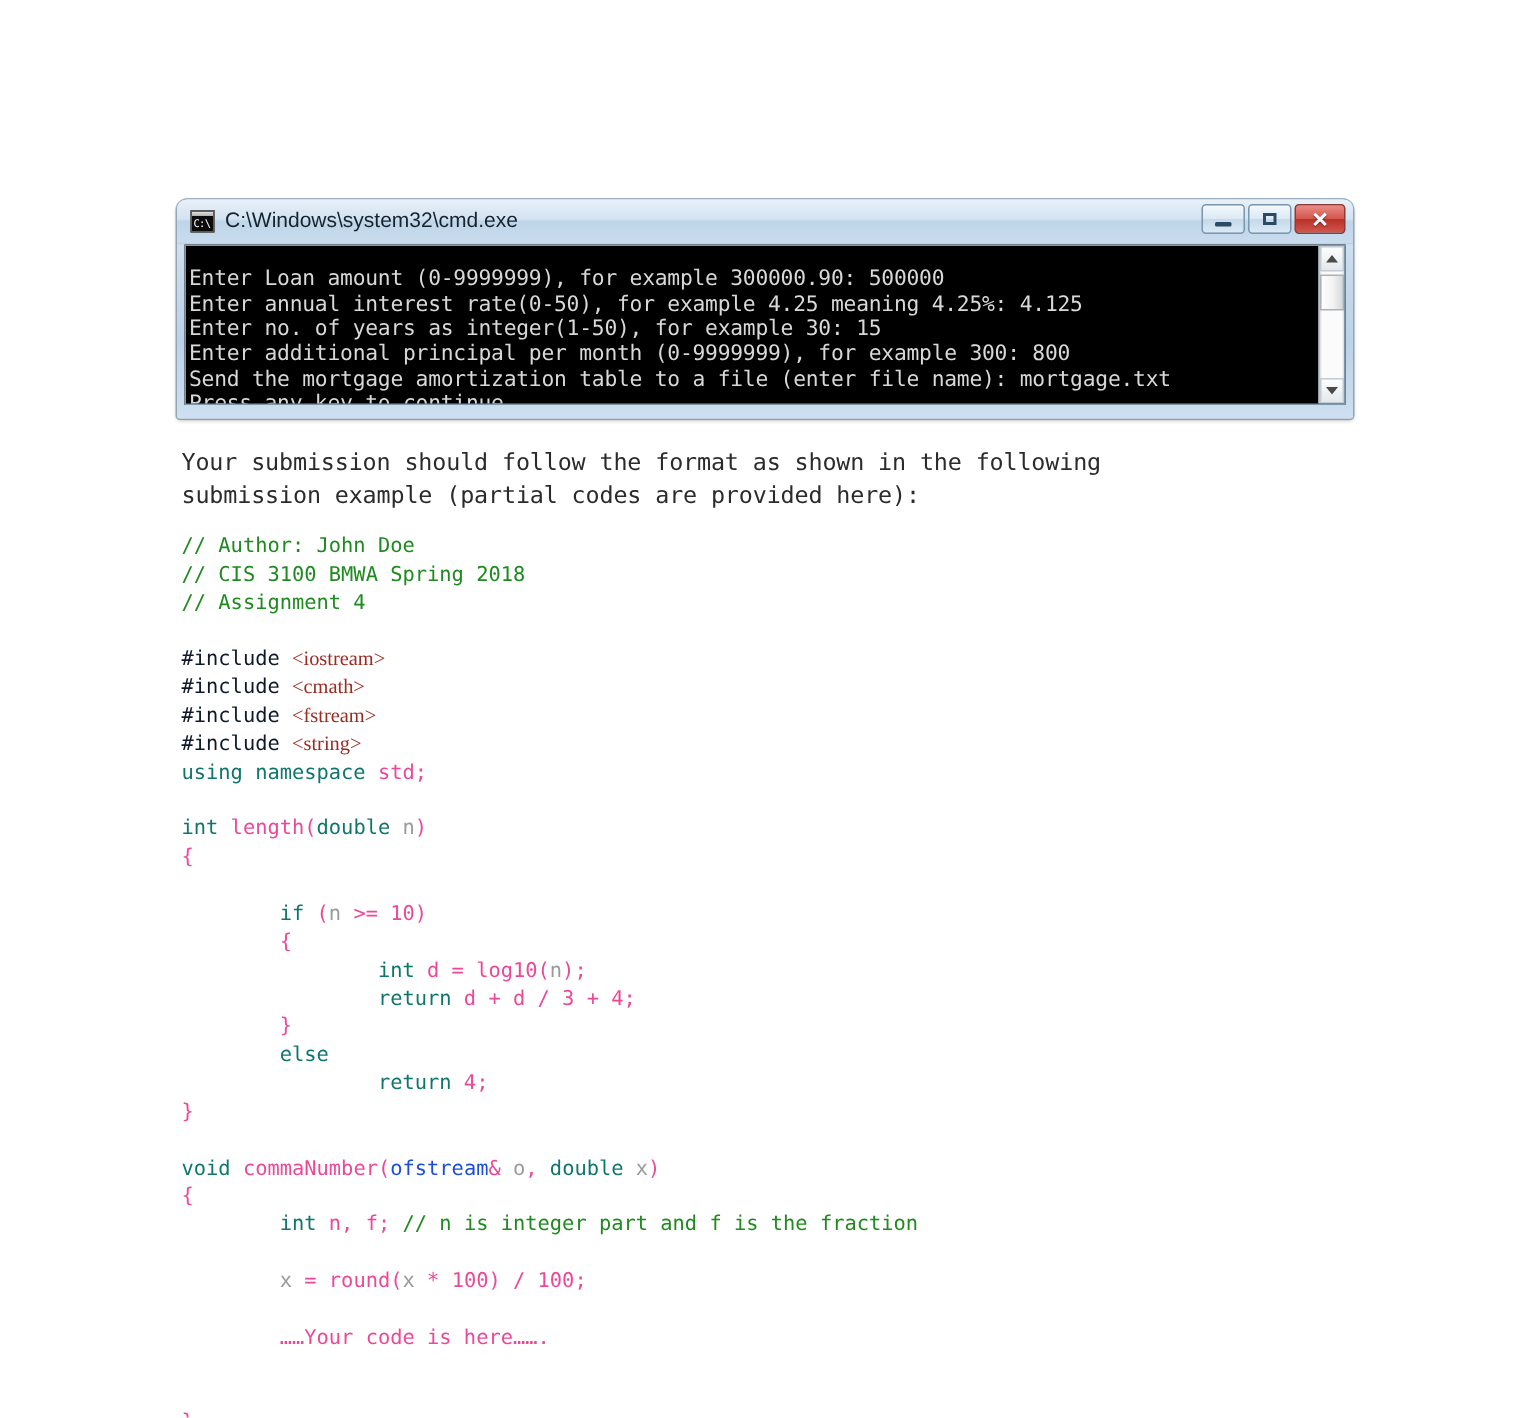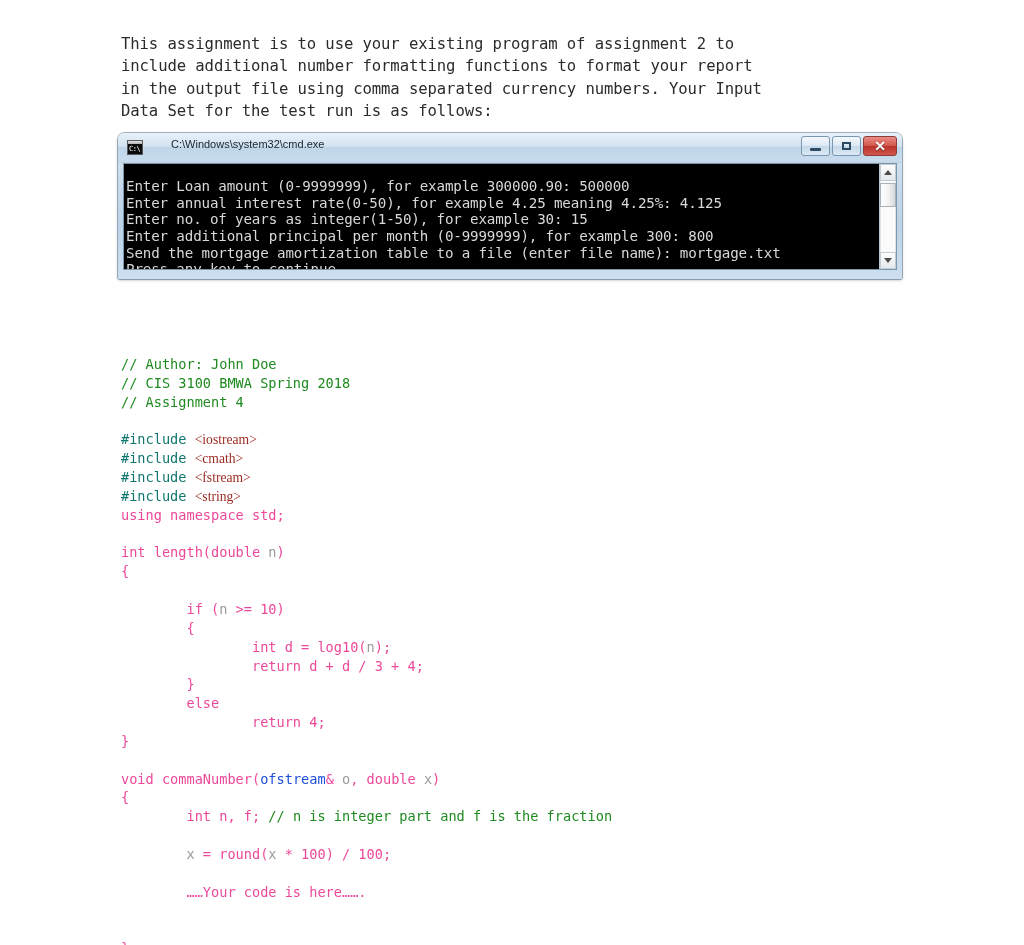--- a/index.html
+++ b/index.html
@@ -77,24 +77,23 @@
     font-family: "DejaVu Sans Mono", monospace;
     font-size: 7px;
     line-height: 8px;
     letter-spacing: -0.5px;
   }
   #console-title-text {
     position: absolute;
     left: 32px;
     top: 5px;
     font-family: "Liberation Sans", sans-serif;
-    font-size: 11px;
+    font-size: 14px;
     color: #16232e;
     white-space: nowrap;
-    margin-left: 21px;
   }
   .winbtns {
     position: absolute;
     right: 5px;
     top: 3px;
     display: flex;
     gap: 2px;
   }
   .winbtn {
     width: 29px;
@@ -208,36 +207,32 @@
     left: 121px;
     top: 355px;
     font-family: "DejaVu Sans Mono", "Liberation Mono", monospace;
     font-size: 13.6px;
     line-height: 18.85px;
     white-space: pre;
     color: #000000;
   }
   #code-block .ln { display: block; height: 18.85px; }
   .c-com  { color: #1f8a1f; text-align: center; }   
-  .c-pre  { color: #0f766e; }   
+  .c-pre  { color: #0f172a; }   
   .c-hdr  { color: #9c2b22; font-family: Liberation Serif, serif; }   
-  .c-kw   { color: #ec4899; }   
+  .c-kw   { color: #0f766e; }   
   .c-type { color: #1d4ed8; }   
   .c-var  { color: #9a9a9a; }   
   .c-txt  { color: #ec4899; }
 </style>
 </head>
 <body>
 
 <div class="page">
 
-  <div class="prose" id="intro-paragraph">This assignment is to use your existing program of assignment 2 to
-include additional number formatting functions to format your report
-in the output file using comma separated currency numbers. Your Input
-Data Set for the test run is as follows:</div>
 
   <div id="console-window">
 
     <div id="console-titlebar">
       <div id="cmd-icon">
         <div class="bar"></div>
         <div class="prompt">C:\</div>
       </div>
       <div id="console-title-text">C:\Windows\system32\cmd.exe</div>
 
@@ -268,16 +263,18 @@
           <i></i>
         </div>
         <div id="sb-thumb"></div>
         <div class="sb-arrow down">
           <i></i>
         </div>
       </div>
     </div>
   </div>
 
+  <div class="prose" id="submission-paragraph">Your submission should follow the format as shown in the following
+submission example (partial codes are provided here):</div>
 
   <div id="code-block"><span class="ln"><span class="c-com">// Author: John Doe</span></span><span class="ln"><span class="c-com">// CIS 3100 BMWA Spring 2018</span></span><span class="ln"><span class="c-com">// Assignment 4</span></span><span class="ln"><span class="c-txt"></span></span><span class="ln"><span class="c-pre">#include</span><span class="c-txt"> </span><span class="c-hdr">&lt;iostream&gt;</span></span><span class="ln"><span class="c-pre">#include</span><span class="c-txt"> </span><span class="c-hdr">&lt;cmath&gt;</span></span><span class="ln"><span class="c-pre">#include</span><span class="c-txt"> </span><span class="c-hdr">&lt;fstream&gt;</span></span><span class="ln"><span class="c-pre">#include</span><span class="c-txt"> </span><span class="c-hdr">&lt;string&gt;</span></span><span class="ln"><span class="c-kw">using</span><span class="c-txt"> </span><span class="c-kw">namespace</span><span class="c-txt"> std;</span></span><span class="ln"><span class="c-txt"></span></span><span class="ln"><span class="c-kw">int</span><span class="c-txt"> length(</span><span class="c-kw">double</span><span class="c-txt"> </span><span class="c-var">n</span><span class="c-txt">)</span></span><span class="ln"><span class="c-txt">{</span></span><span class="ln"><span class="c-txt"></span></span><span class="ln"><span class="c-txt">        </span><span class="c-kw">if</span><span class="c-txt"> (</span><span class="c-var">n</span><span class="c-txt"> &gt;= </span><span class="c-txt">10</span><span class="c-txt">)</span></span><span class="ln"><span class="c-txt">        {</span></span><span class="ln"><span class="c-txt">                </span><span class="c-kw">int</span><span class="c-txt"> d = log10(</span><span class="c-var">n</span><span class="c-txt">);</span></span><span class="ln"><span class="c-txt">                </span><span class="c-kw">return</span><span class="c-txt"> d + d / 3 + 4;</span></span><span class="ln"><span class="c-txt">        }</span></span><span class="ln"><span class="c-txt">        </span><span class="c-kw">else</span></span><span class="ln"><span class="c-txt">                </span><span class="c-kw">return</span><span class="c-txt"> 4;</span></span><span class="ln"><span class="c-txt">}</span></span><span class="ln"><span class="c-txt"></span></span><span class="ln"><span class="c-kw">void</span><span class="c-txt"> commaNumber(</span><span class="c-type">ofstream</span><span class="c-txt">&amp; </span><span class="c-var">o</span><span class="c-txt">, </span><span class="c-kw">double</span><span class="c-txt"> </span><span class="c-var">x</span><span class="c-txt">)</span></span><span class="ln"><span class="c-txt">{</span></span><span class="ln"><span class="c-txt">        </span><span class="c-kw">int</span><span class="c-txt"> n, f; </span><span class="c-com">// n is integer part and f is the fraction</span></span><span class="ln"><span class="c-txt"></span></span><span class="ln"><span class="c-txt">        </span><span class="c-var">x</span><span class="c-txt"> = round(</span><span class="c-var">x</span><span class="c-txt"> * 100) / 100;</span></span><span class="ln"><span class="c-txt"></span></span><span class="ln"><span class="c-txt">        ……Your code is here…….</span></span><span class="ln"><span class="c-txt"></span></span><span class="ln"><span class="c-txt"></span></span><span class="ln"><span class="c-txt">}</span></span></div>
 
 </div>
 
 </body></html>

